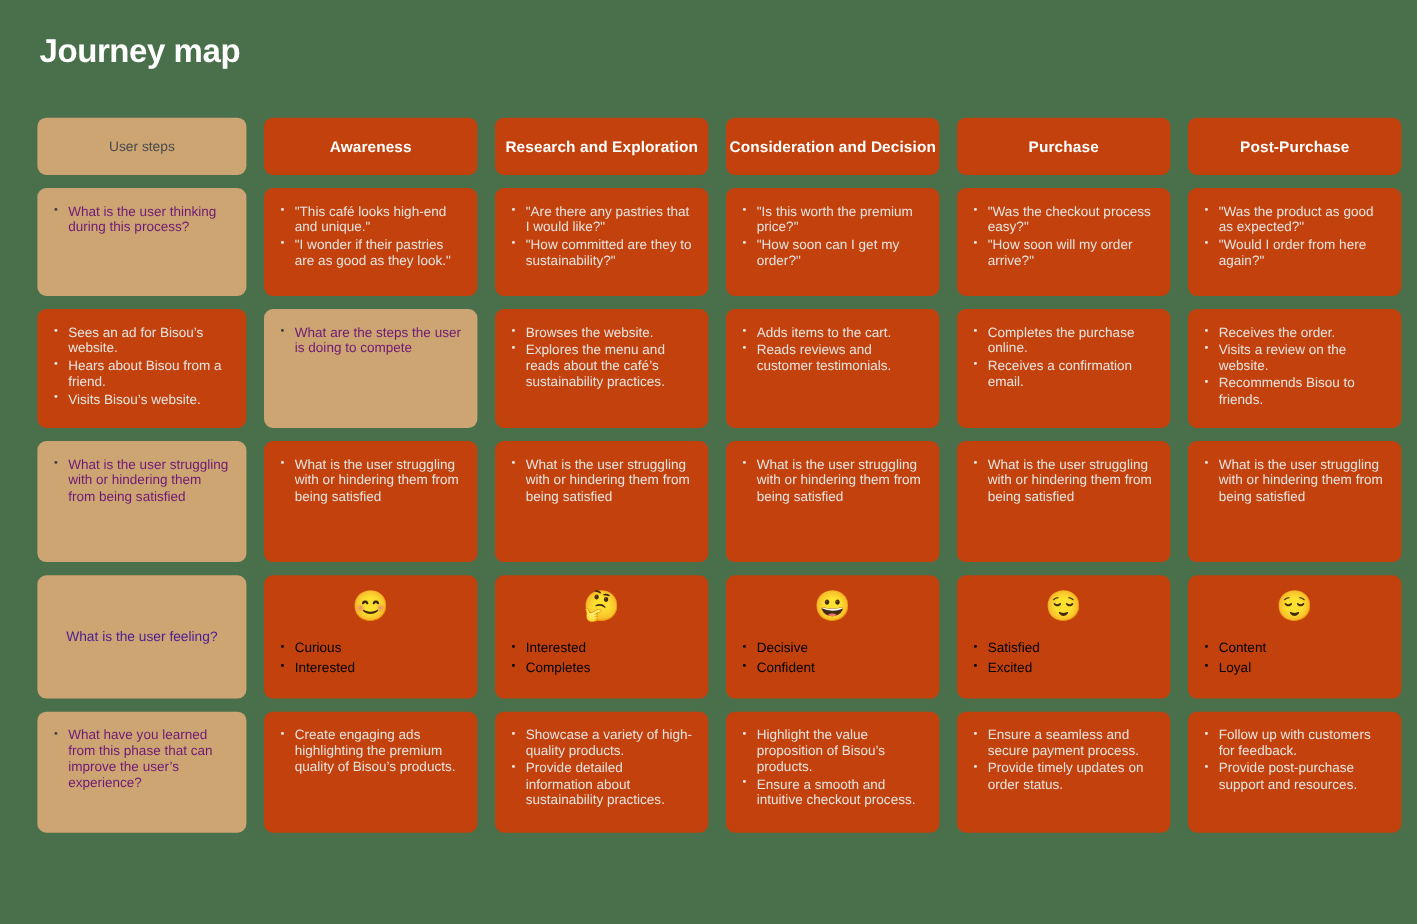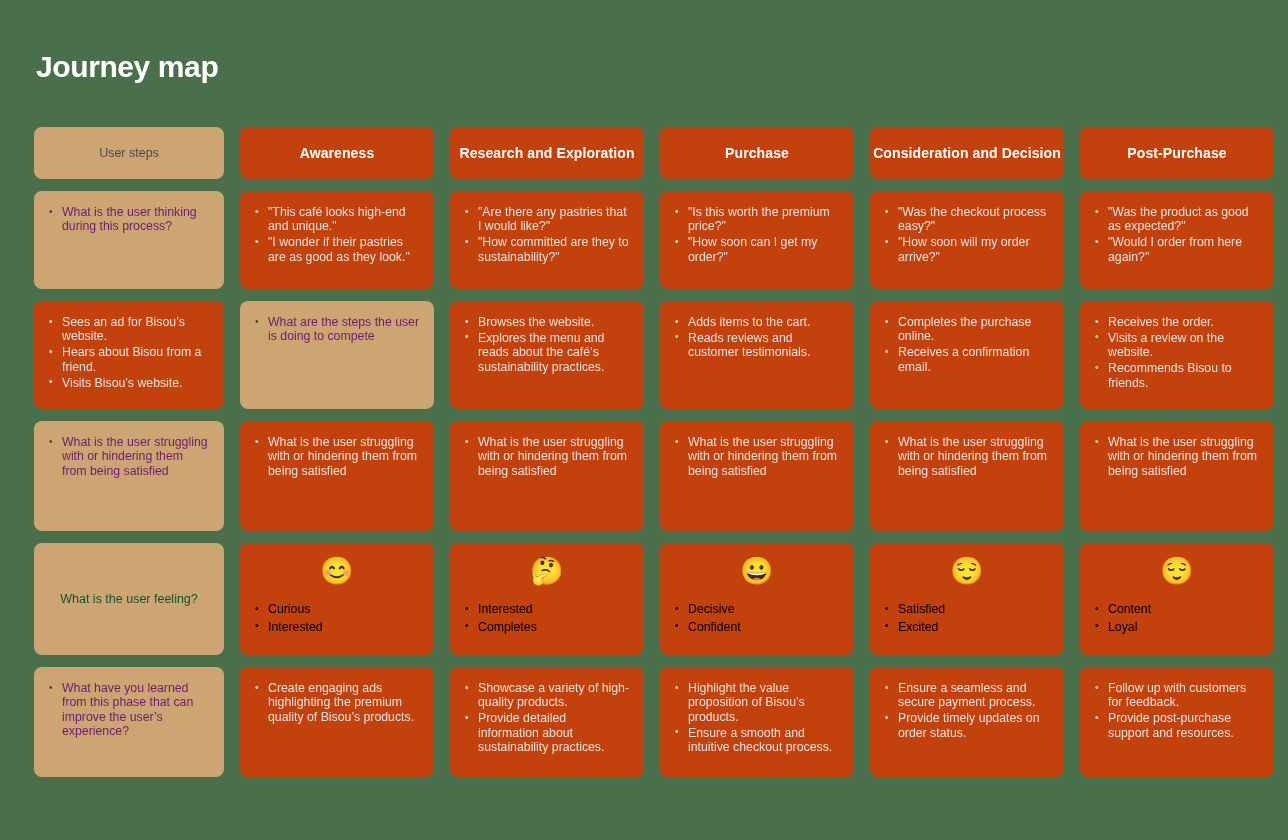--- a/index.html
+++ b/index.html
@@ -9,21 +9,21 @@
     height: 840px;
     background: #4a704b;
     font-family: "Liberation Sans", sans-serif;
     overflow: hidden;
   }
 
   .board {
     position: relative;
     width: 1288px;
     height: 674px;
-    padding: 44px 34px;
+    padding: 24px 34px;
   }
 
   .board-title {
     font-size: 30px;
     font-weight: bold;
     color: #ffffff;
     letter-spacing: -0.4px;
     margin: 6px 0 0 2px;
   }
 
@@ -75,21 +75,21 @@
   .row-label {
     padding: 14px 14px 10px 14px;
   }
   .row-label.centered {
     display: flex;
     align-items: center;
     justify-content: center;
     padding: 10px 16px;
   }
   .row-label.centered .plain-text {
-    color: #14532d;
+    color: #4c1d95;
     font-size: 12.5px;
     text-align: right;
     line-height: 1.45;
   }
 
   
   ul.bullets {
     list-style: none;
     padding: 0;
     margin: 0;
@@ -146,24 +146,24 @@
   <div class="card tan corner-label">
         <div class="corner-label-text">User steps</div>
       </div>
       <div class="card dark col-head">
         <div class="col-head-label">Awareness</div>
       </div>
       <div class="card dark col-head">
         <div class="col-head-label">Research and Exploration</div>
       </div>
       <div class="card dark col-head">
+        <div class="col-head-label">Consideration and Decision</div>
+      </div>
+      <div class="card dark col-head">
         <div class="col-head-label">Purchase</div>
-      </div>
-      <div class="card dark col-head">
-        <div class="col-head-label">Consideration and Decision</div>
       </div>
       <div class="card dark col-head">
         <div class="col-head-label">Post-Purchase</div>
       </div>
       <div class="card tan row-label">
         <ul class="bullets">
           <li>What is the user thinking during this process?</li>
         </ul>
       </div>
       <div class="card dark cell-dark">

